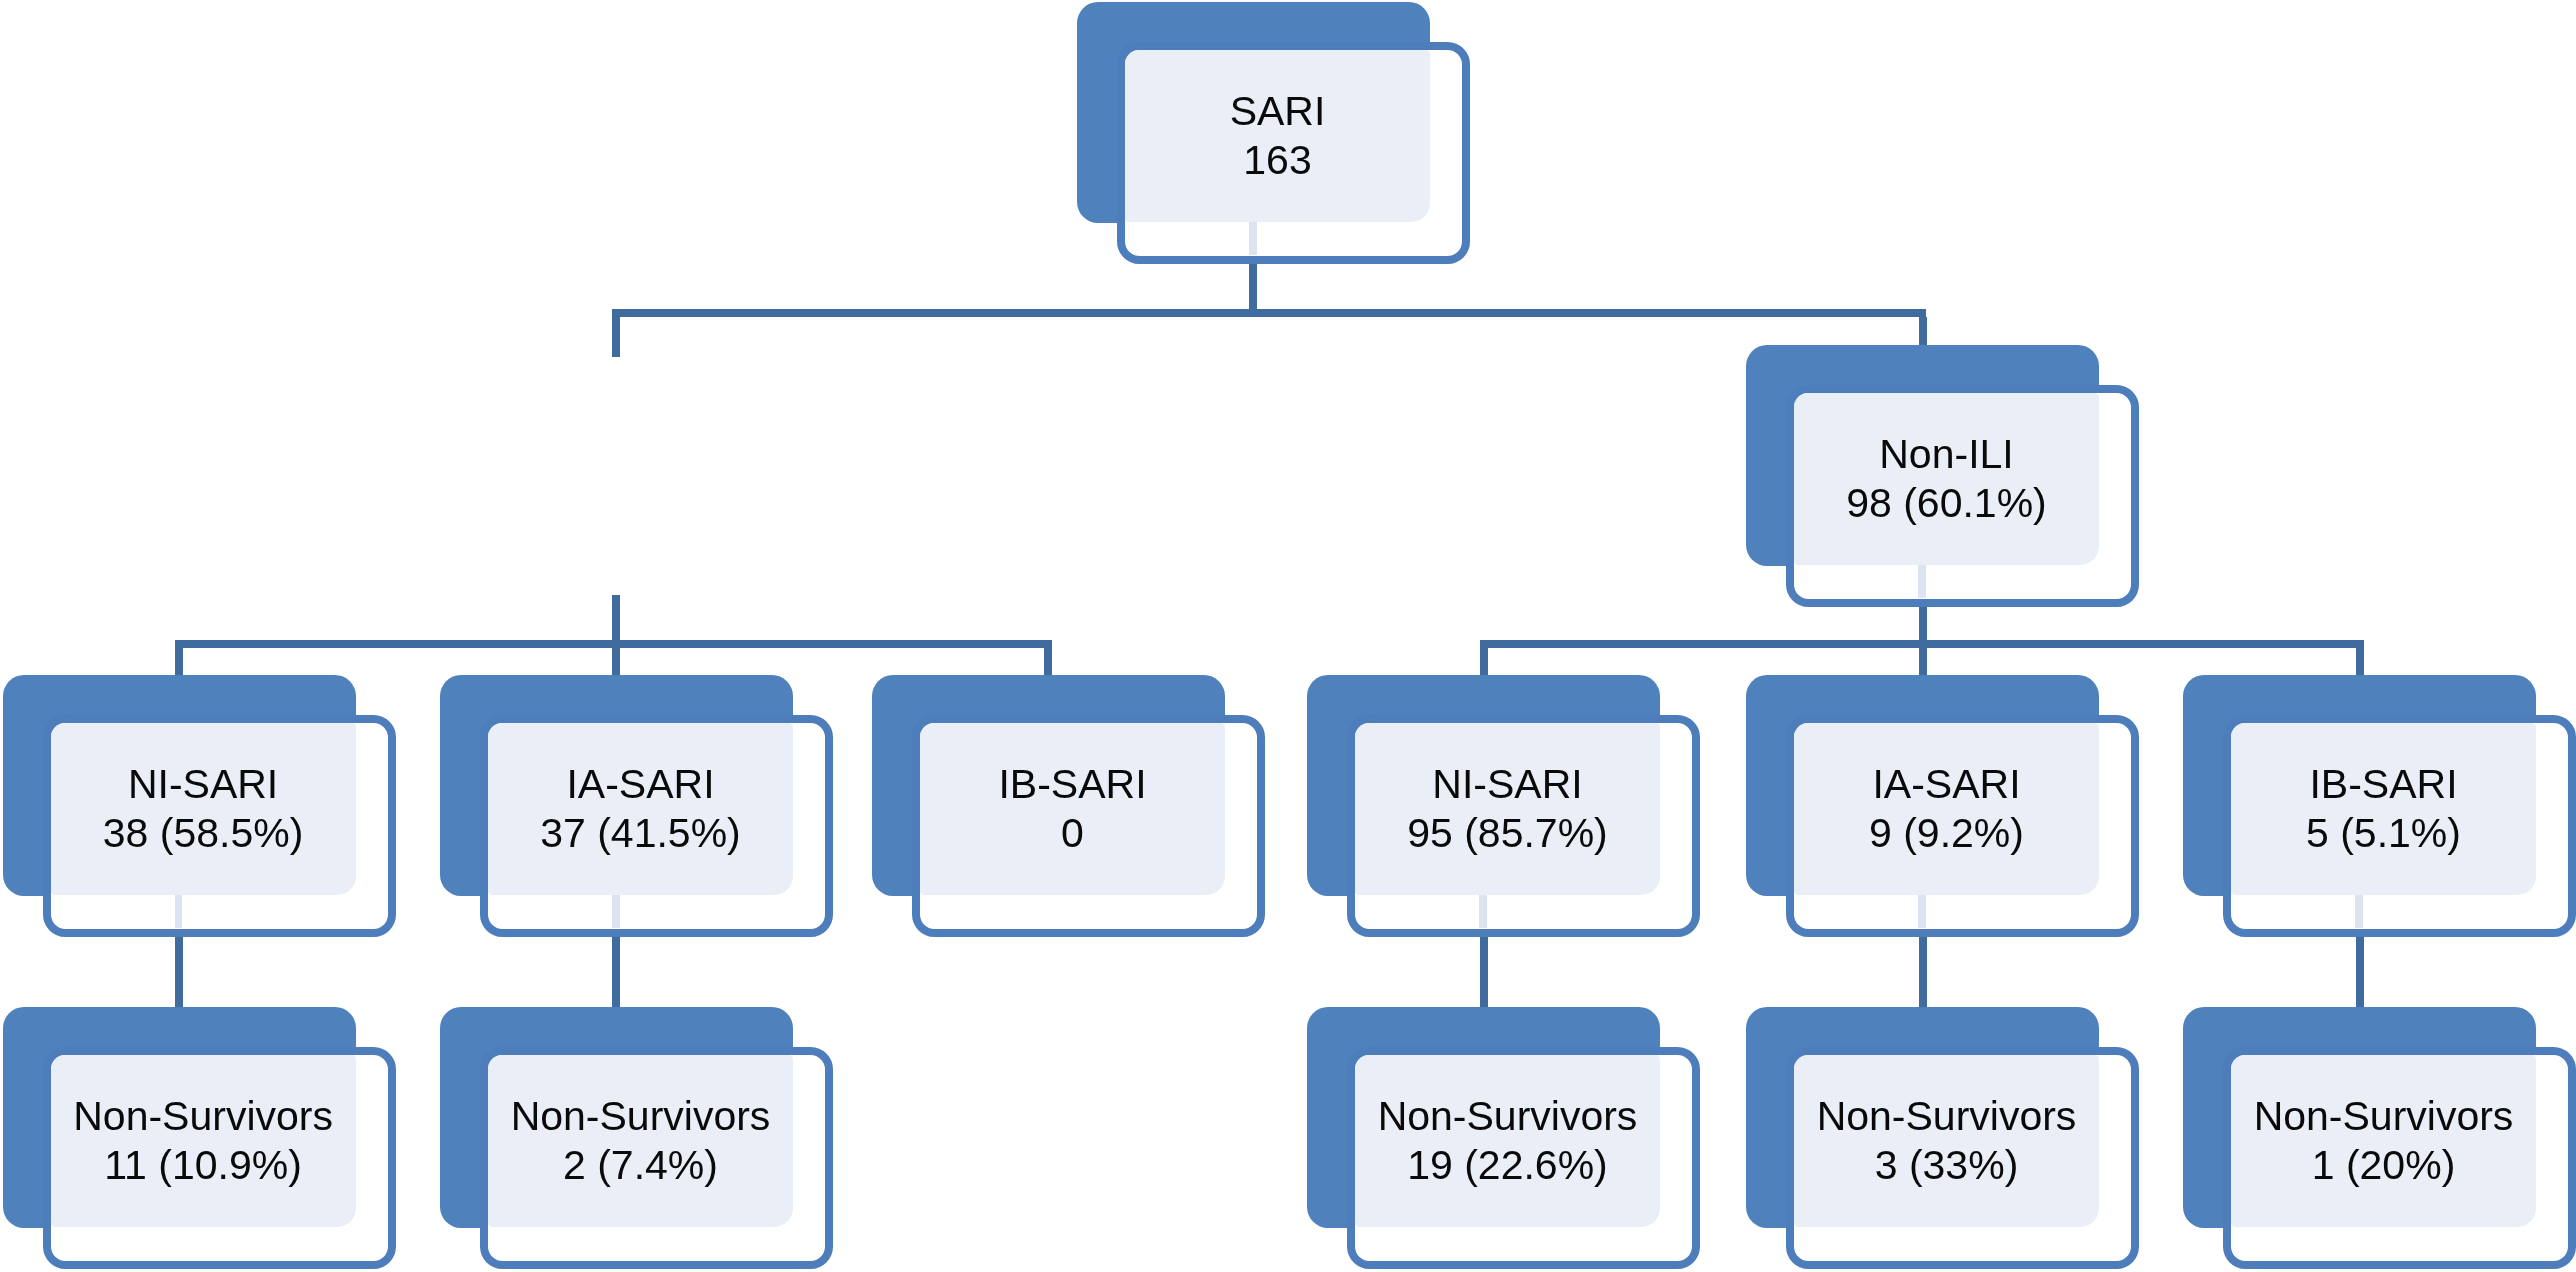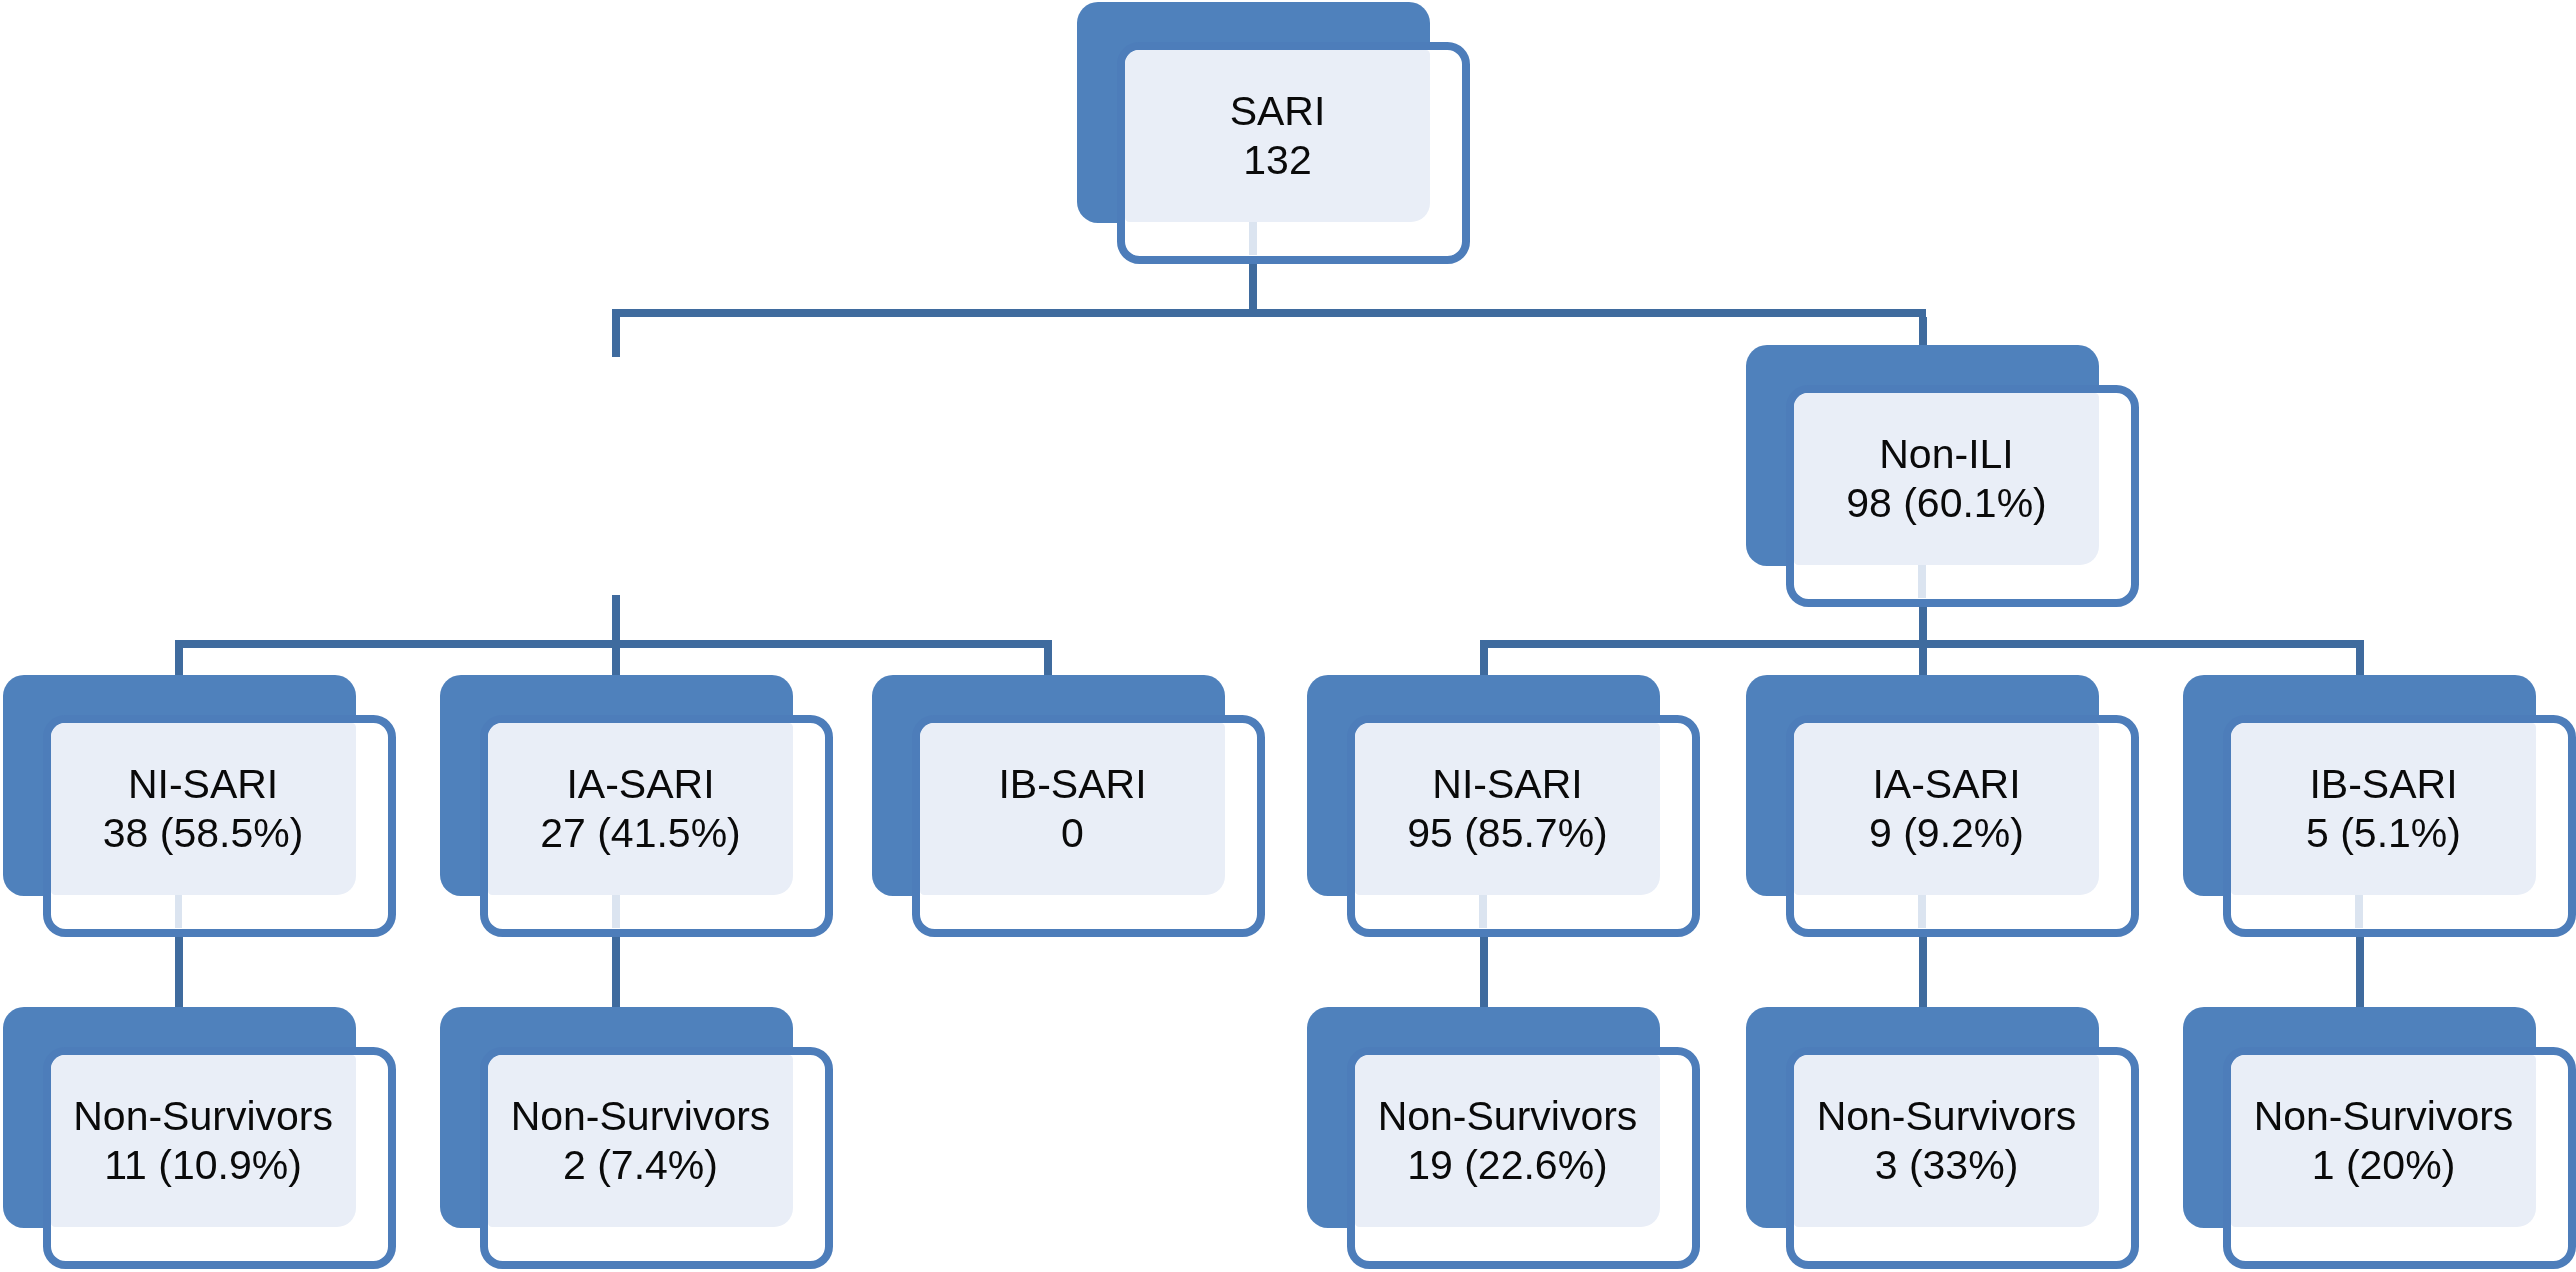--- a/index.html
+++ b/index.html
@@ -63,21 +63,21 @@
     <div class="conn" style="left: 1480px; top: 925px; width: 7.8px; height: 93px;"></div>
     <div class="conn" style="left: 1919px; top: 925px; width: 7.8px; height: 93px;"></div>
     <div class="conn" style="left: 2356px; top: 925px; width: 7.8px; height: 93px;"></div>
     <div class="node" style="left: 1077px; top: 1.7px;">
     <div class="back"></div>
     <div class="front">
       <div class="tint"></div>
       <div class="faint"></div>
       <div class="label">
         <div class="l1">SARI</div>
-        <div class="l2">132</div>
+        <div class="l2">163</div>
       </div>
     </div>
   </div>
     <div class="node" style="left: 1746px; top: 345px;">
     <div class="back"></div>
     <div class="front">
       <div class="tint"></div>
       <div class="faint"></div>
       <div class="label">
         <div class="l1">Non-ILI</div>
@@ -96,21 +96,21 @@
       </div>
     </div>
   </div>
     <div class="node" style="left: 440px; top: 675px;">
     <div class="back"></div>
     <div class="front">
       <div class="tint"></div>
       <div class="faint"></div>
       <div class="label">
         <div class="l1">IA-SARI</div>
-        <div class="l2">27 (41.5%)</div>
+        <div class="l2">37 (41.5%)</div>
       </div>
     </div>
   </div>
     <div class="node" style="left: 872px; top: 675px;">
     <div class="back"></div>
     <div class="front">
       <div class="tint"></div>
 
       <div class="label">
         <div class="l1">IB-SARI</div>

